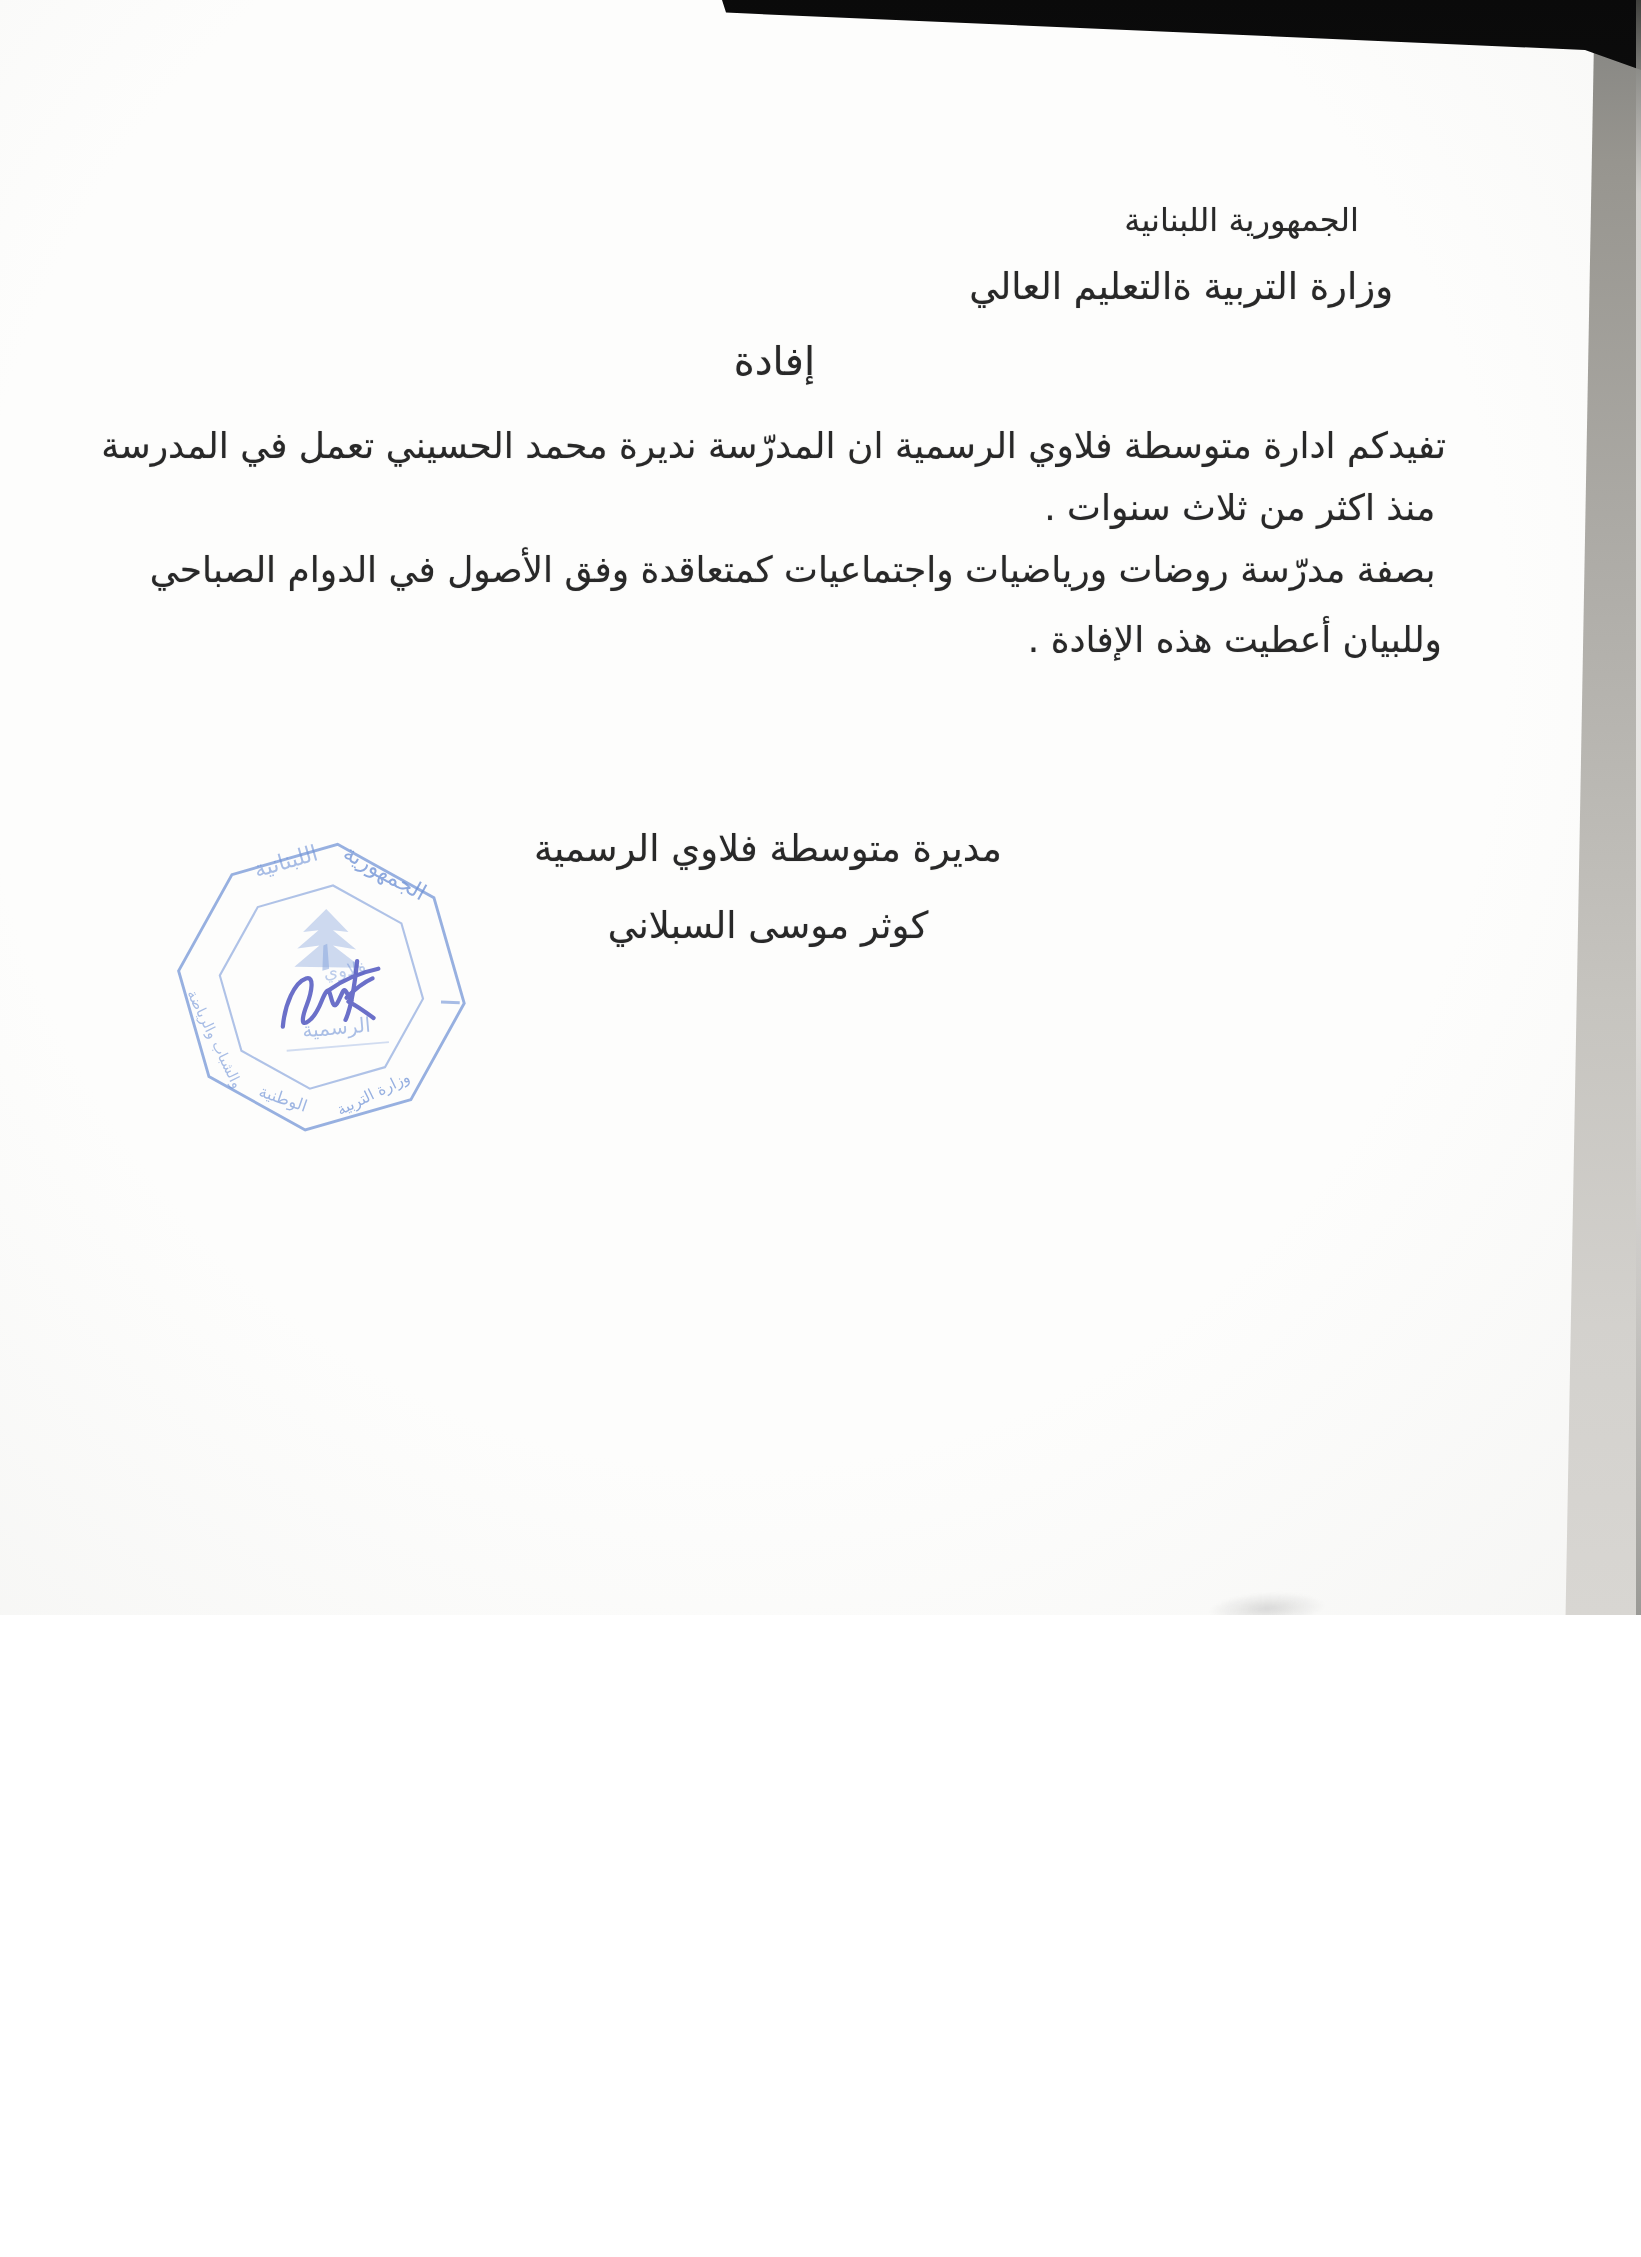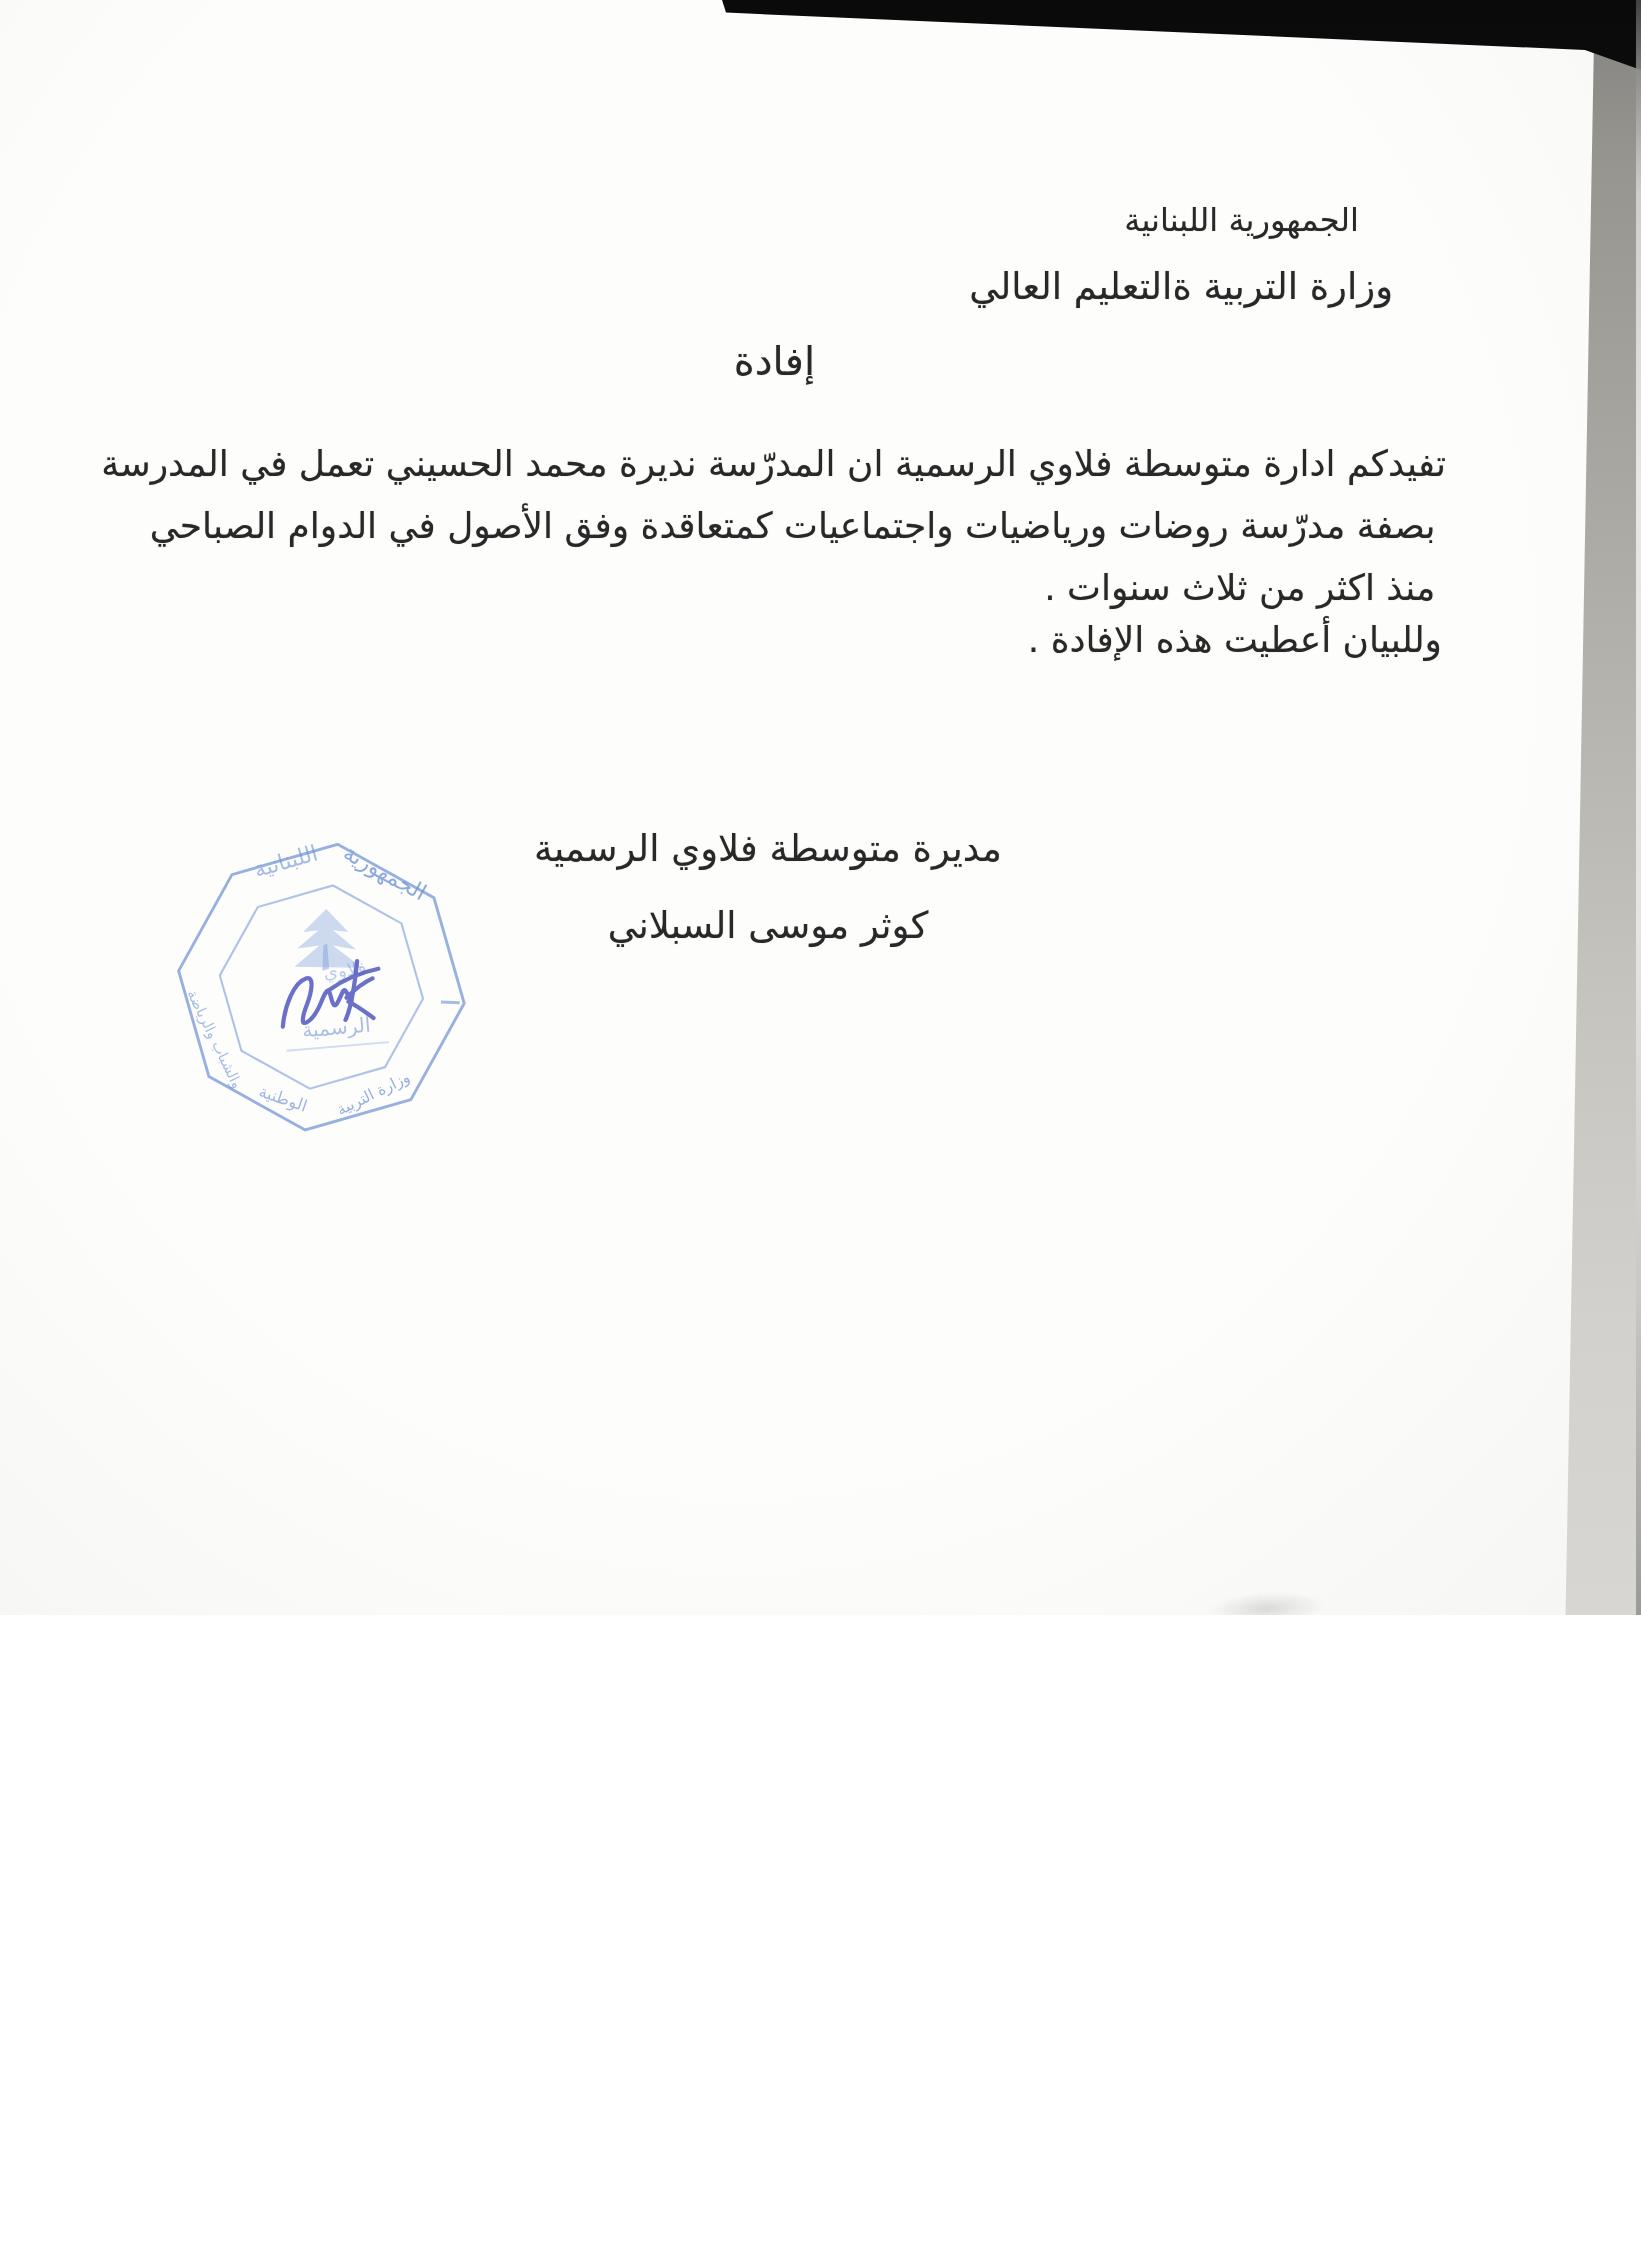--- a/index.html
+++ b/index.html
@@ -23,21 +23,21 @@
   }
   .arb{
     position: absolute;
     white-space: nowrap;
     color: #282828;
     text-shadow: 0 0 1px rgba(60,60,60,.45);
   }
   .hdr1{ top: 201px; right: 282px; font-size: 32px; }
   .hdr2{ top: 265px; right: 248px; font-size: 37px; }
   .doc-title{ top: 338px; right: 826px; font-size: 40px; }
-  .body-par{ position: absolute; top: 433px; right: 195px; }
+  .body-par{ position: absolute; top: 415px; right: 195px; }
   .bl{
     position: relative;
     white-space: nowrap;
     font-size: 36px;
     line-height: 62px;
     color: #282828;
     text-shadow: 0 0 1px rgba(60,60,60,.45);
   }
   .bl.cont{ margin-right: 10.6px; }
   .closing{ top: 610px; right: 199px; font-size: 36px; margin-top: 9px; }
@@ -101,22 +101,22 @@
 
 <div class="scan-root">
   <div class="page">
 
     <div class="arb hdr1">الجمهورية اللبنانية</div>
     <div class="arb hdr2">وزارة التربية ةالتعليم العالي</div>
     <div class="arb doc-title">إفادة</div>
 
     <div class="body-par">
       <div class="bl">تفيدكم ادارة متوسطة فلاوي الرسمية ان المدرّسة نديرة محمد الحسيني تعمل في المدرسة</div>
+      <div class="bl cont">منذ اكثر من ثلاث سنوات .</div>
       <div class="bl cont">بصفة مدرّسة روضات ورياضيات واجتماعيات كمتعاقدة وفق الأصول في الدوام الصباحي</div>
-      <div class="bl cont">منذ اكثر من ثلاث سنوات .</div>
     </div>
 
     <div class="arb closing">وللبيان أعطيت هذه الإفادة .</div>
 
     <div class="sig-block">
       <div class="sig-line">مديرة متوسطة فلاوي الرسمية</div>
       <div class="sig-line sig-name">كوثر موسى السبلاني</div>
     </div>
 
     <svg class="stamp" viewBox="0 0 400 340" xmlns="http://www.w3.org/2000/svg">

